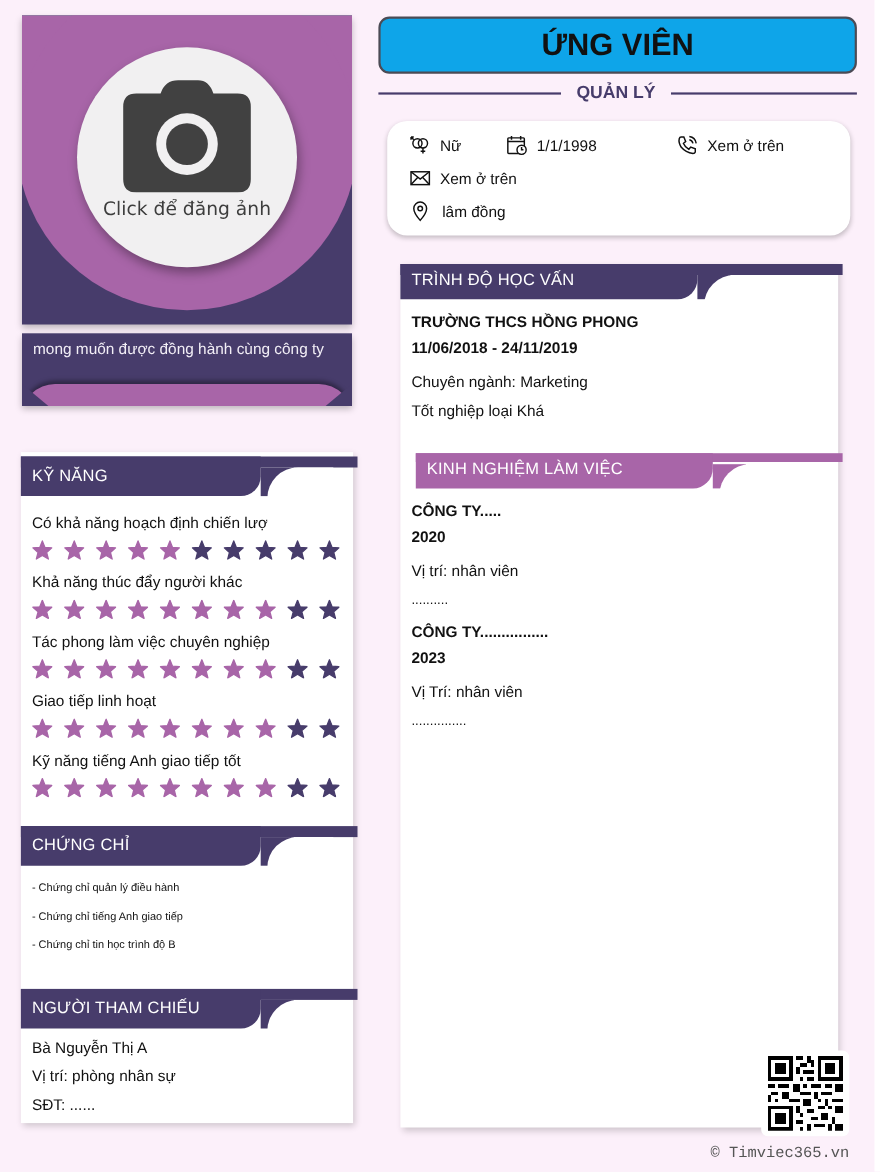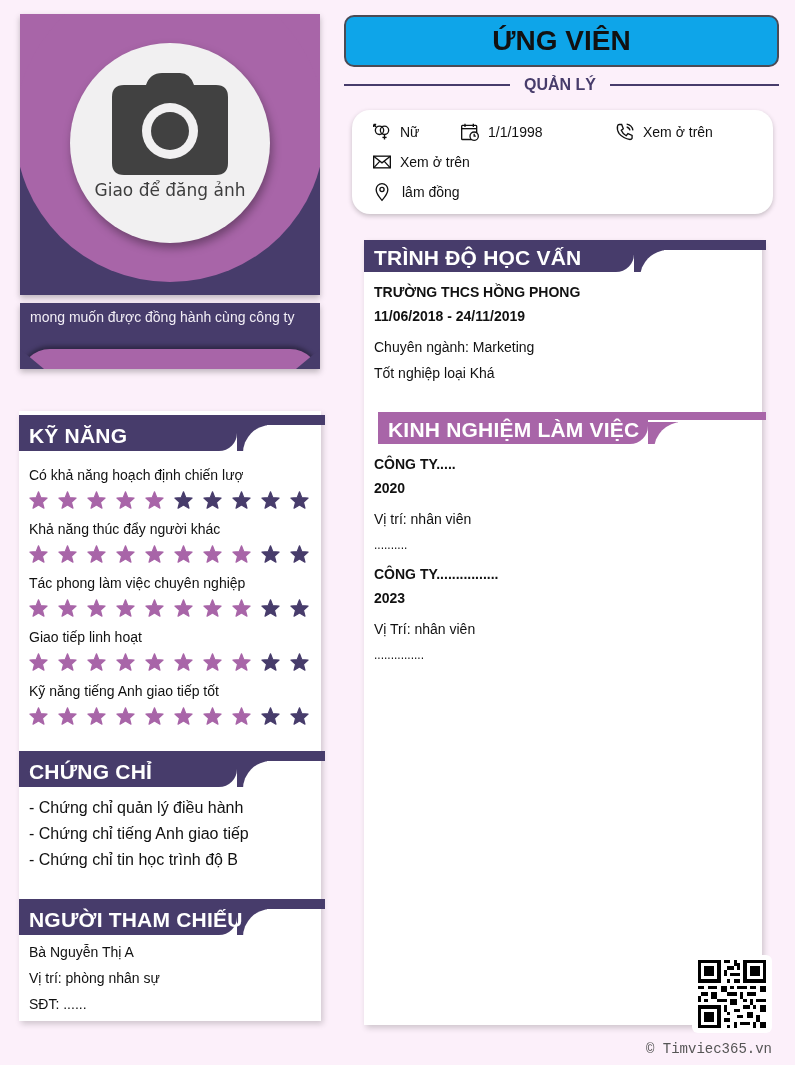--- a/index.html
+++ b/index.html
@@ -55,30 +55,30 @@
     border-bottom-right-radius: 18px;
   }
   .sec-head .notch {
     position: absolute; left: 218px; top: 10px; width: 30px; height: 26px; background: #473c6b;
   }
   .sec-head .notch::after {
     content: ""; position: absolute; left: 0; top: 0; width: 60px; height: 60px; border-radius: 28px 0 0 0;
     background: #fff; left: 6px;
   }
   .sec-head .title {
-    position: absolute; left: 10px; top: 9px; color: #fff; font-weight: bold; font-size: 21px; letter-spacing: .2px;
+    position: absolute; left: 10px; top: 9px; color: #fff; font-weight: normal; font-size: 15px; letter-spacing: .2px;
   }
   .sec-head.pink .bar, .sec-head.pink .tab, .sec-head.pink .notch { background: #a865a8; }
 
   .skill { padding: 0 10px; }
   .skill .name { font-size: 14px; margin-top: 12px; height: 18px; }
   .stars { display: flex; gap: 10px; margin-top: 6px; }
   .star { width: 19px; height: 18px; }
 
-  .cert-list { padding: 4px 10px 0; font-size: 16px; }
+  .cert-list { padding: 4px 10px 0; font-size: 10px; }
   .cert-list div { height: 26px; line-height: 26px; }
   .ref-list { padding: 0 10px; font-size: 14px; }
   .ref-list div { height: 26px; line-height: 26px; }
 
   
   .name-box {
     position: absolute; left: 344px; top: 15px; width: 435px; height: 52px;
     border: 2px solid #4b4b55; border-radius: 10px; background: #0ea5e9;
     display: flex; align-items: center; justify-content: center;
     font-size: 28px; font-weight: bold; color: #111;
@@ -126,21 +126,21 @@
 
 <div class="avatar-box">
   <div class="avatar-top"></div>
   <div class="avatar-big"></div>
   <div class="avatar-circle">
     <svg width="120" height="104" viewBox="0 0 120 104">
       <path d="M36 14 Q40 2 52 2 H70 Q80 2 84 14 H106 Q118 14 118 26 V92 Q118 104 106 104 H14 Q2 104 2 92 V26 Q2 14 14 14 Z" fill="#414141"></path>
       <circle cx="60" cy="60" r="28" fill="#f1f0f1"></circle>
       <circle cx="60" cy="60" r="19" fill="#414141"></circle>
     </svg>
-    <div class="avatar-label">Giao để đăng ảnh</div>
+    <div class="avatar-label">Click để đăng ảnh</div>
   </div>
 </div>
 
 <div class="objective-box">
   <div class="txt">mong muốn được đồng hành cùng công ty</div>
   <div class="wave"></div>
   <div class="corner-l"></div>
   <div class="corner-r"></div>
 </div>
 

